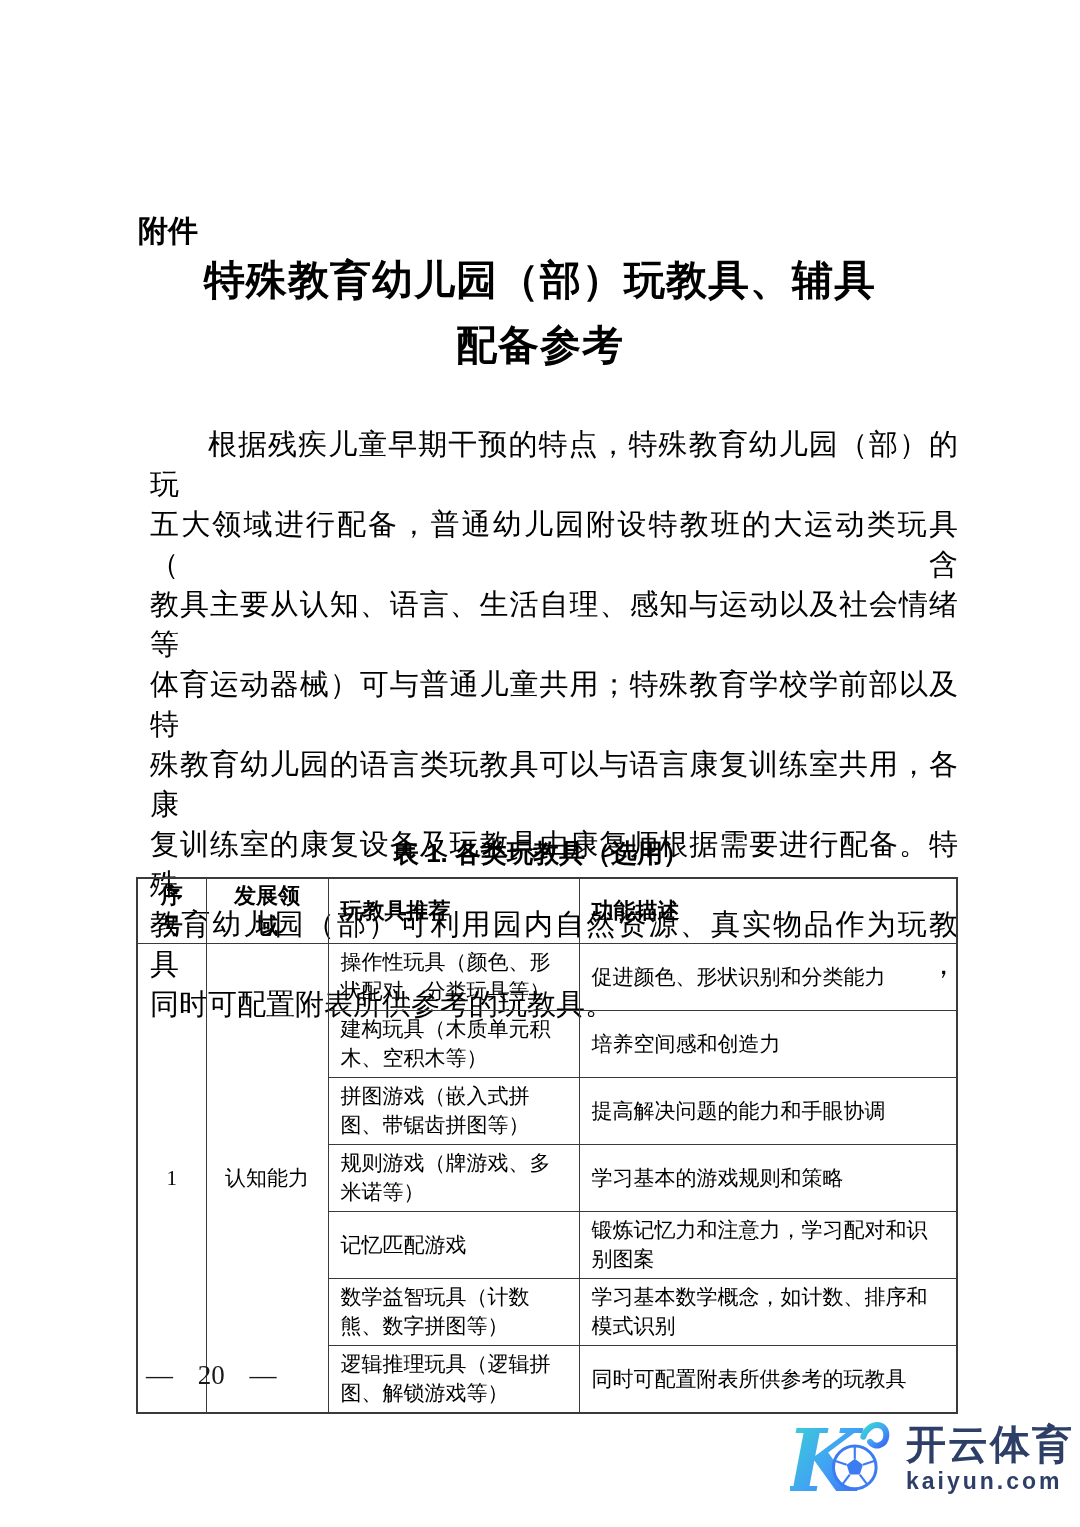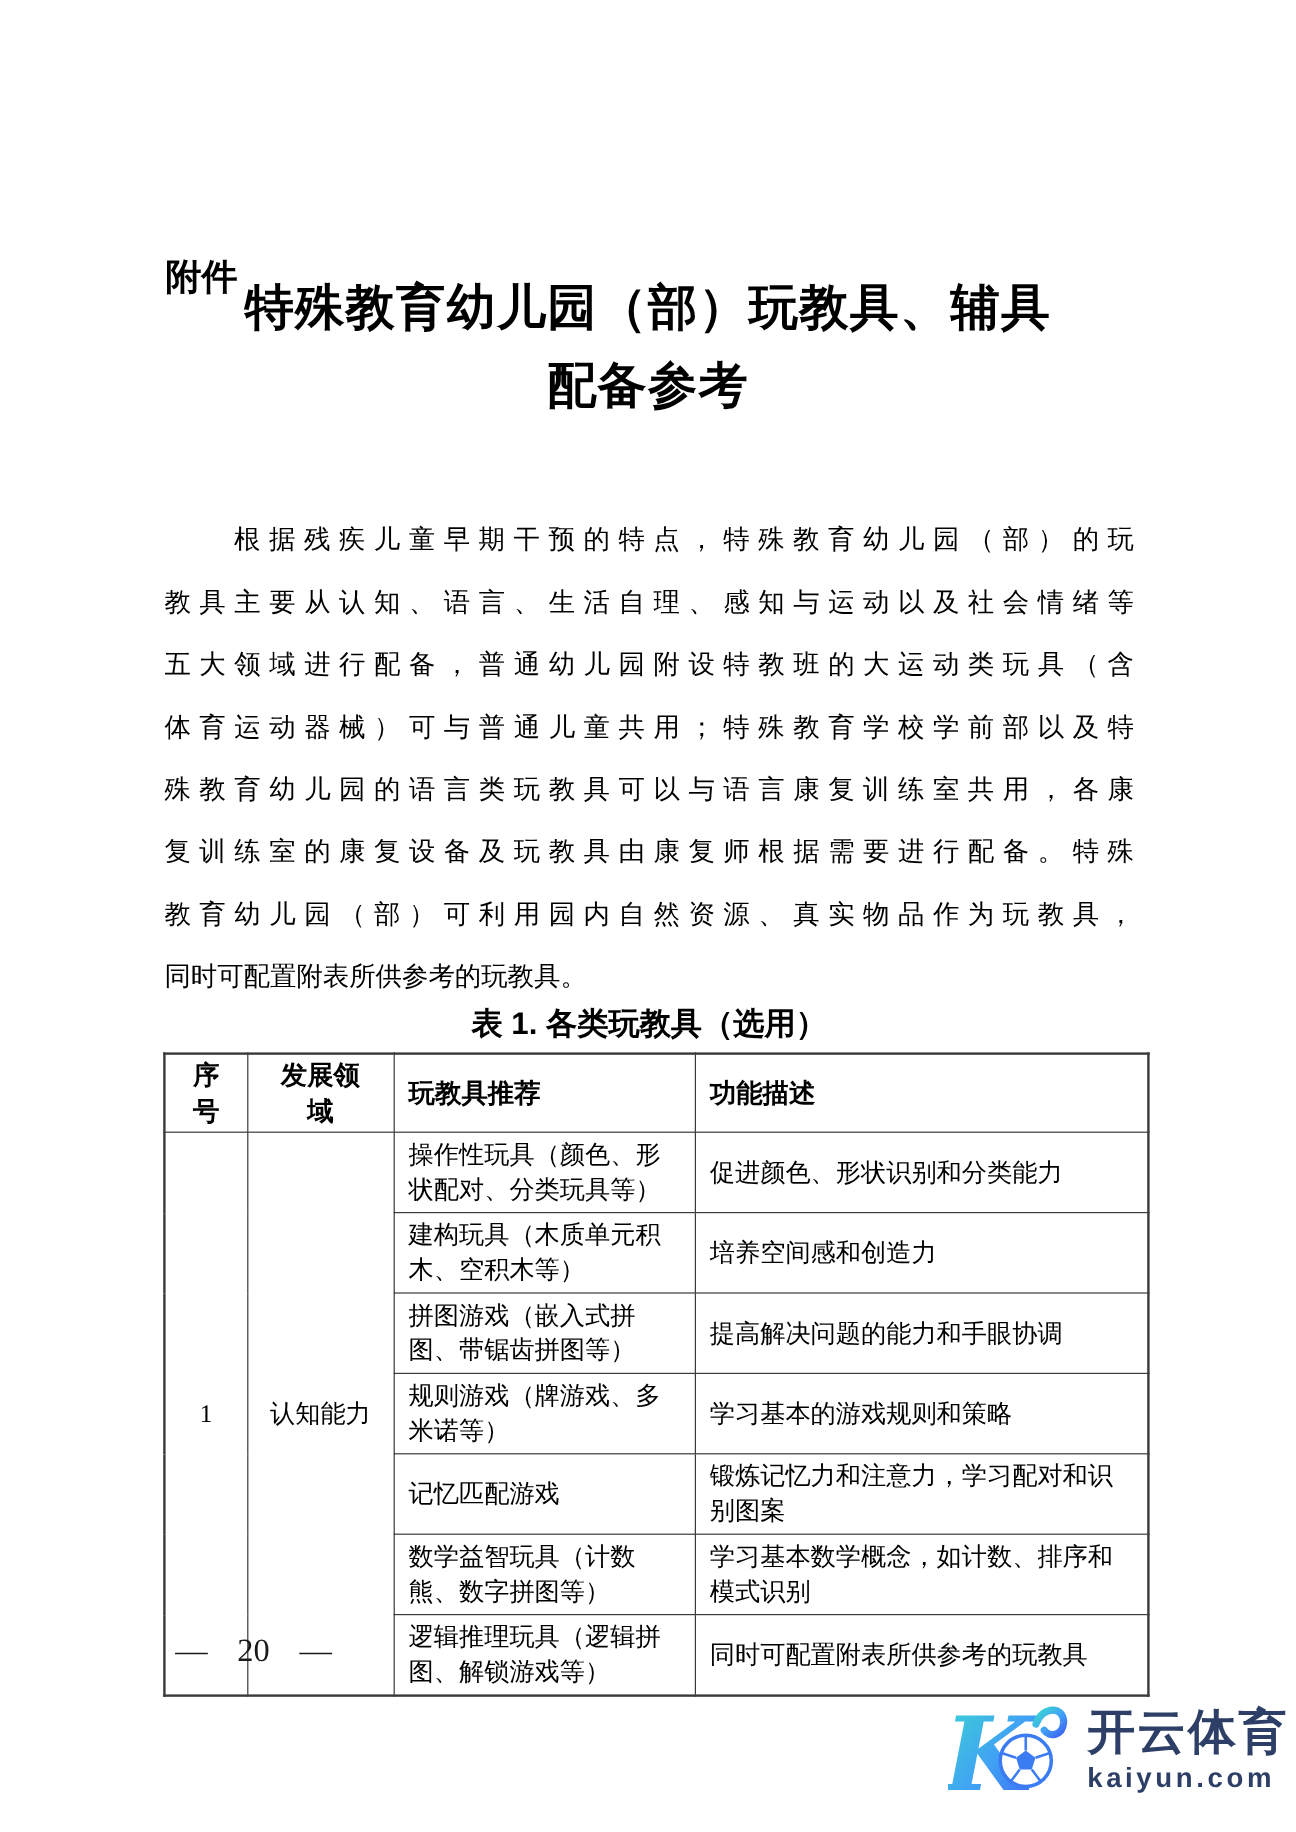--- a/index.html
+++ b/index.html
@@ -12,27 +12,27 @@
     color:#000;
     overflow:hidden;
   }
   .attachment {
     position:absolute; left:138px; top:190px;
     font-size:30px; font-weight:700;
     font-family:"Liberation Sans","DejaVu Sans",sans-serif;
     margin-top:21px;
   }
   .doc-title {
-    position:absolute; left:0; width:100%; top:224px;
+    position:absolute; left:0; width:100%; top:248px;
     text-align:center; font-weight:700;
     font-size:41px; line-height:65px; letter-spacing:1px;
   }
   .body-par {
-    position:absolute; left:137px; width:808px; top:424px;
-    font-size:22px; line-height:52px;
+    position:absolute; left:150px; width:808px; top:424px;
+    font-size:29px; line-height:40px;
   }
   .body-par .line { text-align:justify; text-align-last:justify; }
   .body-par .line.first { text-indent:58px; }
   .body-par .line.last { text-align-last:left; }
   .table-title {
     position:absolute; left:137px; width:808px; top:836px;
     text-align:center; font-size:26px; font-weight:700;
     font-family:Liberation Sans, sans-serif;
   }
   table.toys {
@@ -79,22 +79,22 @@
 
   <div class="attachment">附件</div>
 
   <div class="doc-title">
     <div>特殊教育幼儿园（部）玩教具、辅具</div>
     <div>配备参考</div>
   </div>
 
   <div class="body-par">
     <div class="line first">根据残疾儿童早期干预的特点，特殊教育幼儿园（部）的玩</div>
+    <div class="line">五大领域进行配备，普通幼儿园附设特教班的大运动类玩具（含</div>
     <div class="line">教具主要从认知、语言、生活自理、感知与运动以及社会情绪等</div>
-    <div class="line">五大领域进行配备，普通幼儿园附设特教班的大运动类玩具（含</div>
     <div class="line">体育运动器械）可与普通儿童共用；特殊教育学校学前部以及特</div>
     <div class="line">殊教育幼儿园的语言类玩教具可以与语言康复训练室共用，各康</div>
     <div class="line">复训练室的康复设备及玩教具由康复师根据需要进行配备。特殊</div>
     <div class="line">教育幼儿园（部）可利用园内自然资源、真实物品作为玩教具，</div>
     <div class="line last">同时可配置附表所供参考的玩教具。</div>
   </div>
 
   <div class="table-title">表 1. 各类玩教具（选用）</div>
 
   <table class="toys">

